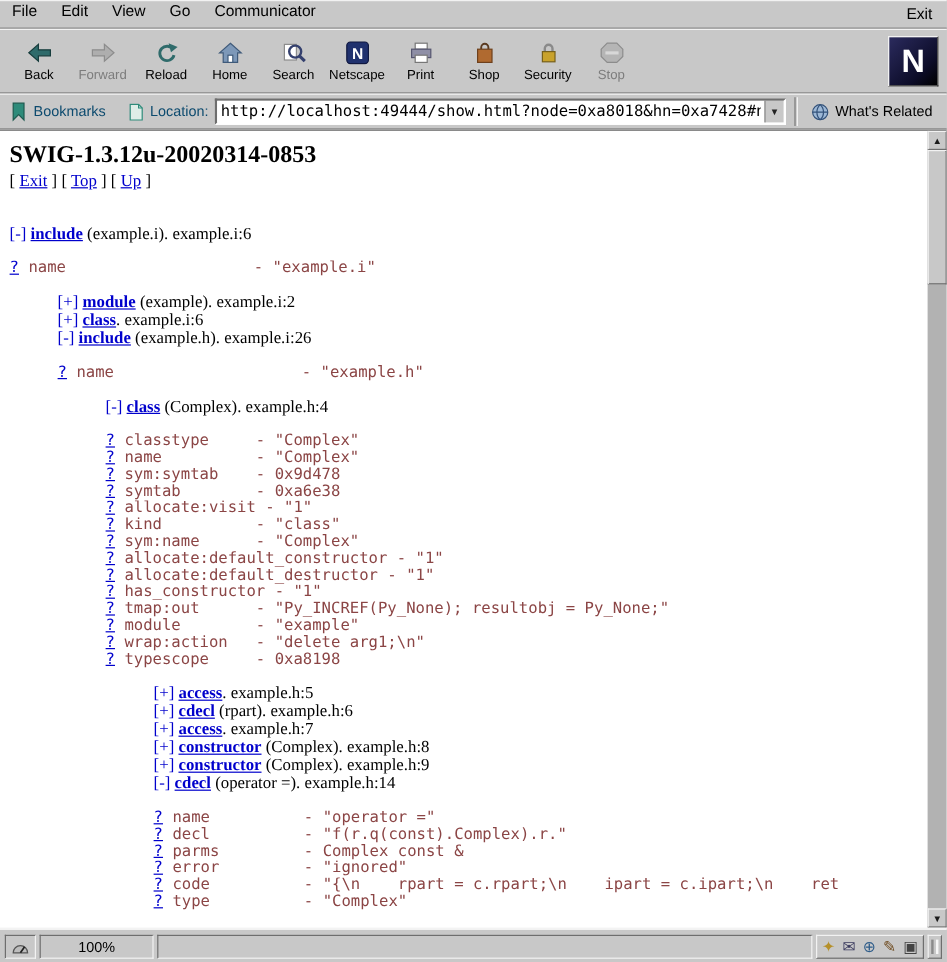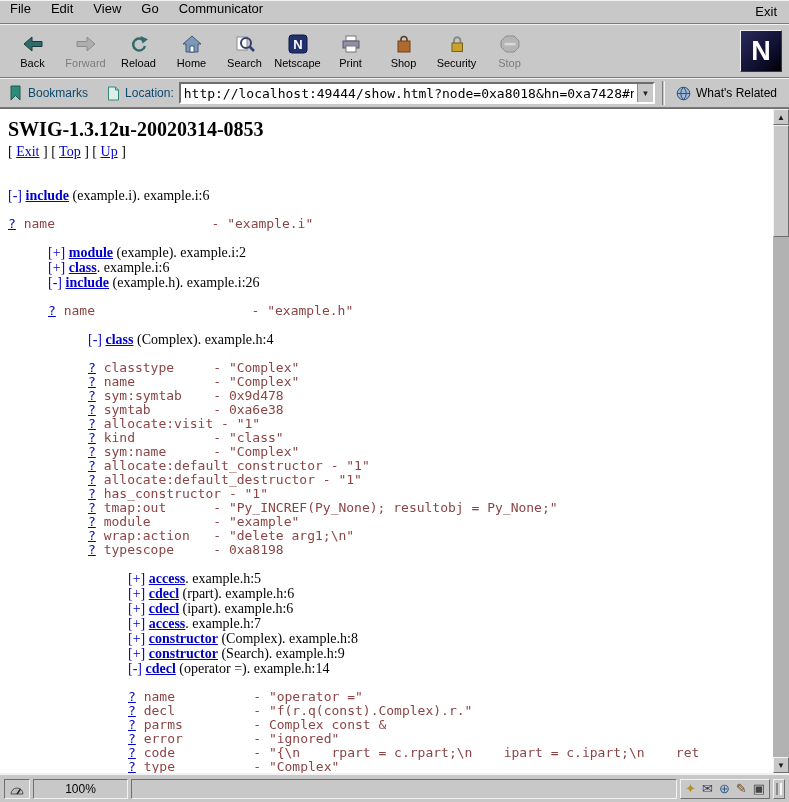--- a/index.html
+++ b/index.html
@@ -251,24 +251,23 @@
           <div class="attr-line" style="padding-left: 88px;"><a class="q">?</a><span> allocate:default_constructor - "1"</span></div>
           <div class="attr-line" style="padding-left: 88px;"><a class="q">?</a><span> allocate:default_destructor - "1"</span></div>
           <div class="attr-line" style="padding-left: 88px;"><a class="q">?</a><span> has_constructor - "1"</span></div>
           <div class="attr-line" style="padding-left: 88px;"><a class="q">?</a><span> tmap:out      - "Py_INCREF(Py_None); resultobj = Py_None;"</span></div>
           <div class="attr-line" style="padding-left: 88px;"><a class="q">?</a><span> module        - "example"</span></div>
           <div class="attr-line" style="padding-left: 88px;"><a class="q">?</a><span> wrap:action   - "delete arg1;\n"</span></div>
           <div class="attr-line" style="padding-left: 88px;"><a class="q">?</a><span> typescope     - 0xa8198</span></div>
           <div class="gap"></div>
           <div class="node-line" style="padding-left: 128px;"><a class="toggle">[+]</a> <a class="tag">access</a><span>. example.h:5</span></div>
           <div class="node-line" style="padding-left: 128px;"><a class="toggle">[+]</a> <a class="tag">cdecl</a><span> (rpart). example.h:6</span></div>
-          <div class="node-line" style="padding-left: 128px;"><a class="toggle">[+]</a> <a class="tag">cdecl</a><span> (ipart). example.h:6</span></div>
           <div class="node-line" style="padding-left: 128px;"><a class="toggle">[+]</a> <a class="tag">access</a><span>. example.h:7</span></div>
           <div class="node-line" style="padding-left: 128px;"><a class="toggle">[+]</a> <a class="tag">constructor</a><span> (Complex). example.h:8</span></div>
-          <div class="node-line" style="padding-left: 128px;"><a class="toggle">[+]</a> <a class="tag">constructor</a><span> (Search). example.h:9</span></div>
+          <div class="node-line" style="padding-left: 128px;"><a class="toggle">[+]</a> <a class="tag">constructor</a><span> (Complex). example.h:9</span></div>
           <div class="node-line" style="padding-left: 128px;"><a class="toggle">[-]</a> <a class="tag">cdecl</a><span> (operator =). example.h:14</span></div>
           <div class="gap"></div>
           <div class="attr-line" style="padding-left: 128px;"><a class="q">?</a><span> name          - "operator ="</span></div>
           <div class="attr-line" style="padding-left: 128px;"><a class="q">?</a><span> decl          - "f(r.q(const).Complex).r."</span></div>
           <div class="attr-line" style="padding-left: 128px;"><a class="q">?</a><span> parms         - Complex const &amp;</span></div>
           <div class="attr-line" style="padding-left: 128px;"><a class="q">?</a><span> error         - "ignored"</span></div>
           <div class="attr-line" style="padding-left: 128px;"><a class="q">?</a><span> code          - "{\n    rpart = c.rpart;\n    ipart = c.ipart;\n    ret</span></div>
           <div class="attr-line" style="padding-left: 128px;"><a class="q">?</a><span> type          - "Complex"</span></div>
         </div>
     </div>

